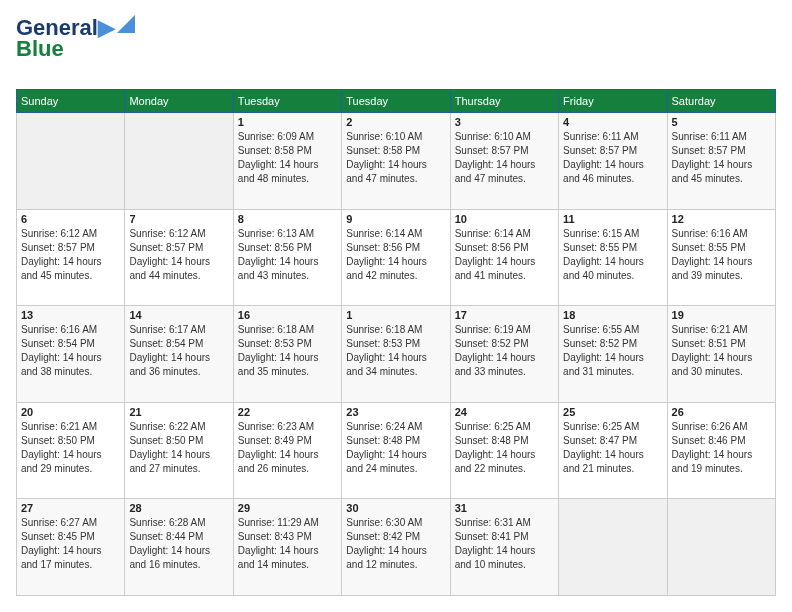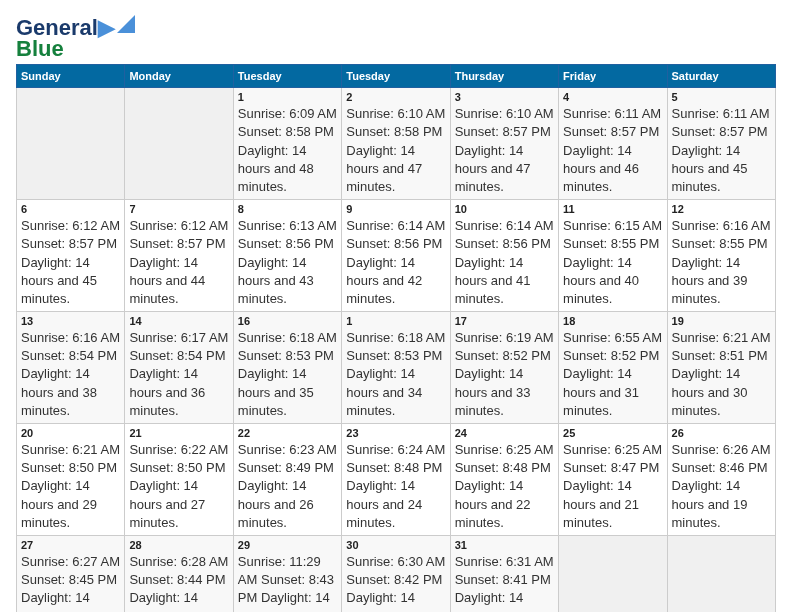--- a/index.html
+++ b/index.html
@@ -14,21 +14,21 @@
       width: 792px;
       height: 612px;
       padding: 16px;
       display: flex;
       flex-direction: column;
     }
     .header {
       display: flex;
       justify-content: space-between;
       align-items: flex-start;
-      margin-bottom: 2px;
+      margin-bottom: 27px;
     }
     .logo {
       display: flex;
       align-items: center;
     }
     .logo-text {
       font-size: 22px;
       font-weight: bold;
       color: #1a3a6b;
       line-height: 1.1;
@@ -55,24 +55,24 @@
       color: #555;
     }
     .calendar {
       flex: 1;
       border: 1px solid #ccc;
       border-collapse: collapse;
       width: 100%;
       table-layout: fixed;
     }
     .calendar thead tr th {
-      background: #0369a1;
+      background: #15803d;
       color: #fff;
       font-size: 11px;
-      font-weight: bold;
+      font-weight: normal;
       padding: 5px 4px;
       text-align: left;
       border: 1px solid #2060a0;
     }
     .calendar tbody tr td {
       border: 1px solid #ccc;
       vertical-align: top;
       padding: 3px 4px;
       font-size: 9px;
       color: #333;
@@ -85,21 +85,21 @@
     .calendar tbody tr td.empty {
       background: #f0f0f0;
     }
     .day-number {
       font-size: 11px;
       font-weight: bold;
       color: #222;
       margin-bottom: 2px;
     }
     .day-info {
-      font-size: 13px;
+      font-size: 10px;
       line-height: 1.4;
       color: #333;
     }
   </style>
 </head>
 <body>
 
 <div class="page">
   <div class="header">
     <div class="logo">

